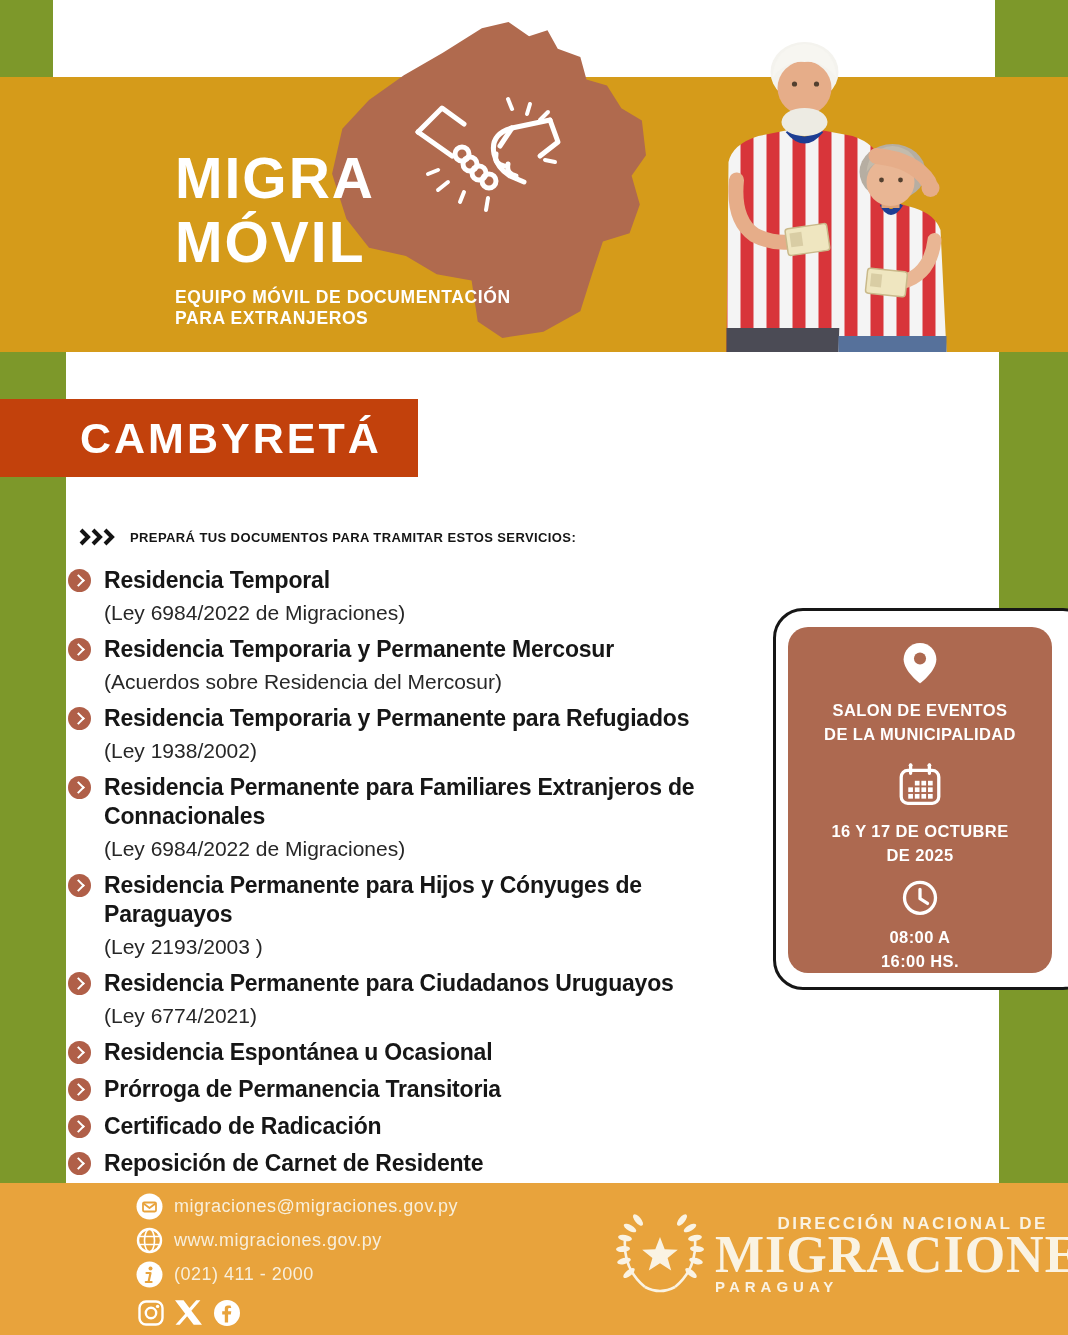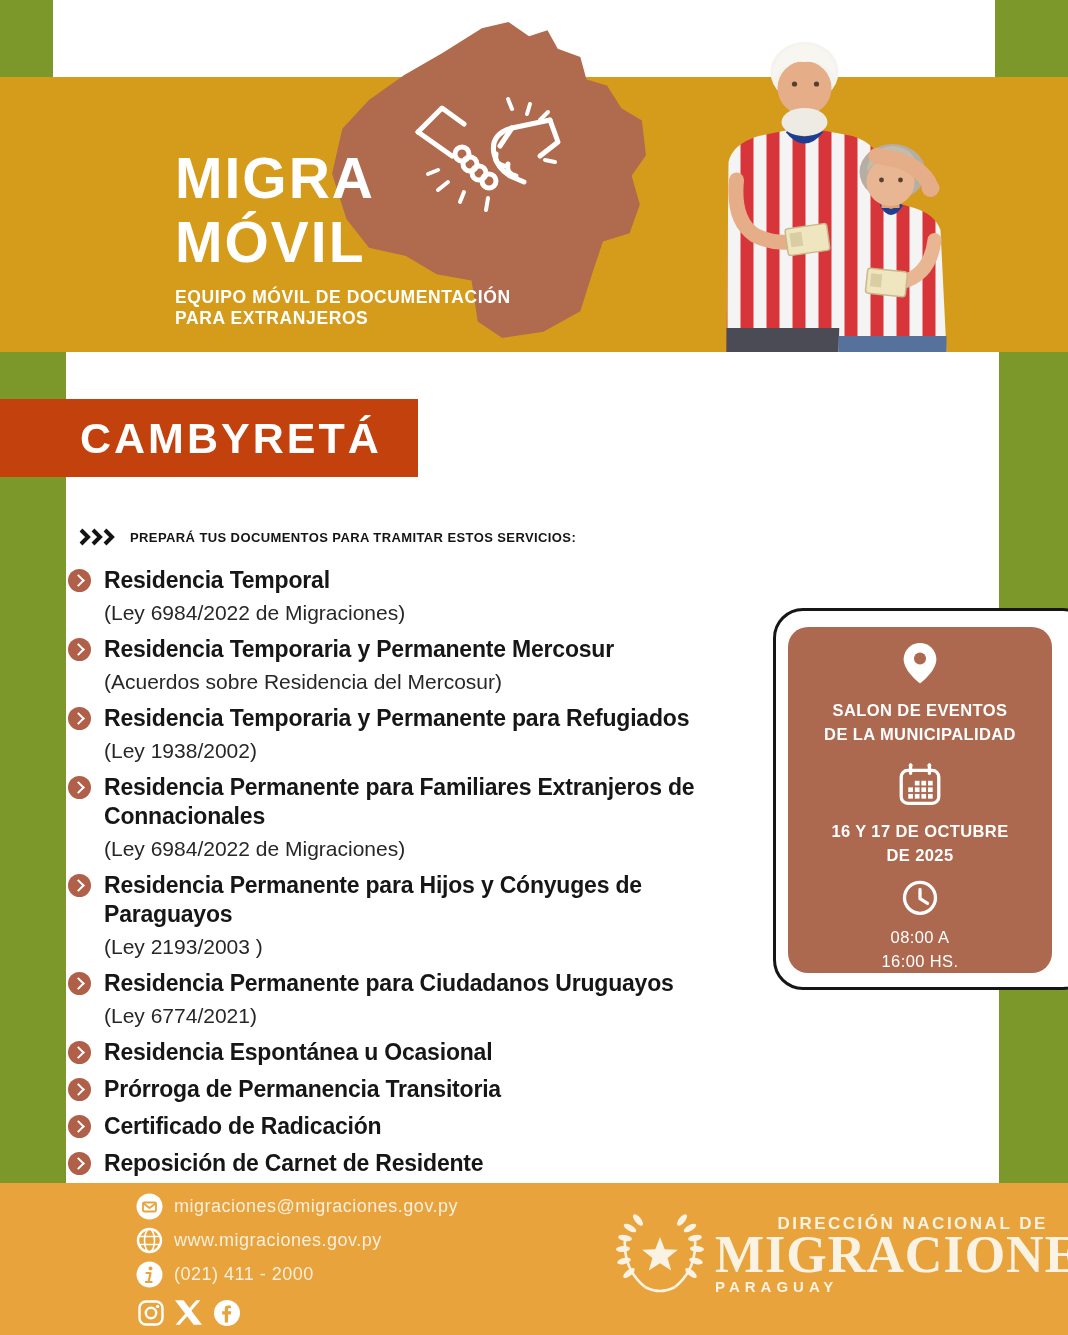--- a/index.html
+++ b/index.html
@@ -53,21 +53,21 @@
   .event-inner{
     position:absolute; left:12px; top:16px; width:264px; height:346px;
     background:#ad6950; border-radius:20px; color:#ffffff;
     display:flex; flex-direction:column; align-items:center; text-align:center;
   }
   .event-inner .icon-pin{margin-top:16px;}
   .event-inner .venue{margin-top:14px; font-size:16.5px; font-weight:bold; line-height:24px; letter-spacing:0.4px;}
   .event-inner .icon-cal{margin-top:16px;}
   .event-inner .date{margin-top:12px; font-size:16.5px; font-weight:bold; line-height:24px; letter-spacing:0.4px;}
   .event-inner .icon-clock{margin-top:12px;}
-  .event-inner .time{margin-top:8px; font-size:16.5px; font-weight:normal; line-height:24px; letter-spacing:0.4px;}
+  .event-inner .time{margin-top:8px; font-size:16.5px; font-weight:bold; line-height:24px; letter-spacing:0.4px;}
 
   
   .footer{position:absolute; left:0; top:1183px; width:1068px; height:189px; background:#e8a33c; z-index:7;}
   .contact{position:absolute; left:136px; top:10px; display:flex; flex-direction:column; gap:7px;}
   .c-row{display:flex; align-items:center; gap:11px; color:#f8efdc; font-size:18px; letter-spacing:0.5px;}
   .c-ic{width:27px; height:27px; flex:0 0 27px;}
   .social{display:flex; align-items:center; gap:9px; margin-top:3px;}
   .social .s-ic{width:29px; height:29px; display:flex; align-items:center; justify-content:center;}
 
   .dnm-logo{position:absolute; left:615px; top:26px; display:flex; align-items:center; color:#faf3e3;}

